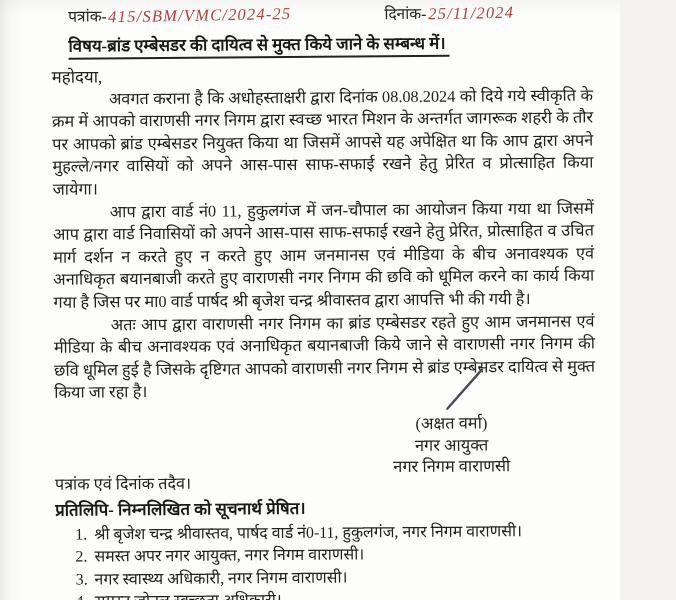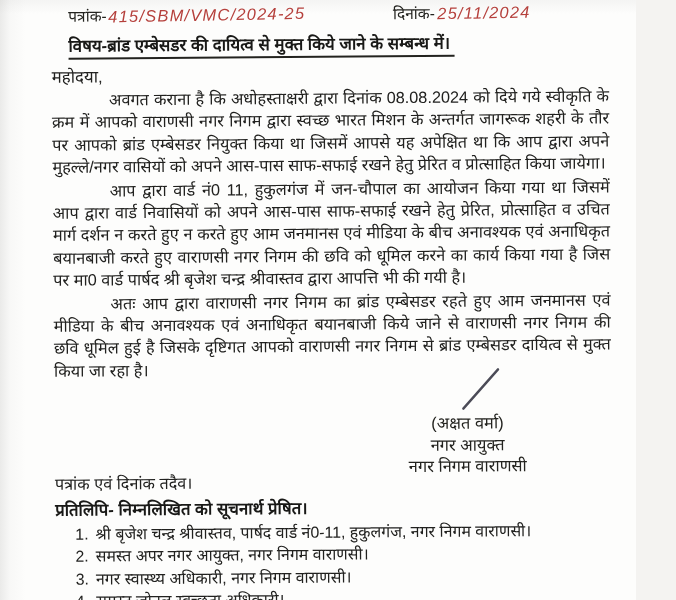--- a/index.html
+++ b/index.html
@@ -11,23 +11,22 @@
     background: #f4f3f1;
   }
   .page {
     position: relative;
     width: 620px;
     height: 600px;
     background:
       linear-gradient(90deg, rgba(120,120,118,0.14) 0px, rgba(120,120,118,0.04) 10px, rgba(0,0,0,0) 26px),
       linear-gradient(180deg, rgba(140,140,138,0.08) 0px, rgba(0,0,0,0) 14px),
       #fdfdfc;
-    font-family: Liberation Sans, sans-serif;
+    font-family: Liberation Serif, serif;
     color: #21211f;
-    padding-left: 16px;
   }
   .sheet {
     position: absolute;
     inset: 0;
     transform: rotate(-0.45deg);
     transform-origin: 45% 40%;
   }
   .header-row {
     display: flex;
     justify-content: space-between;

